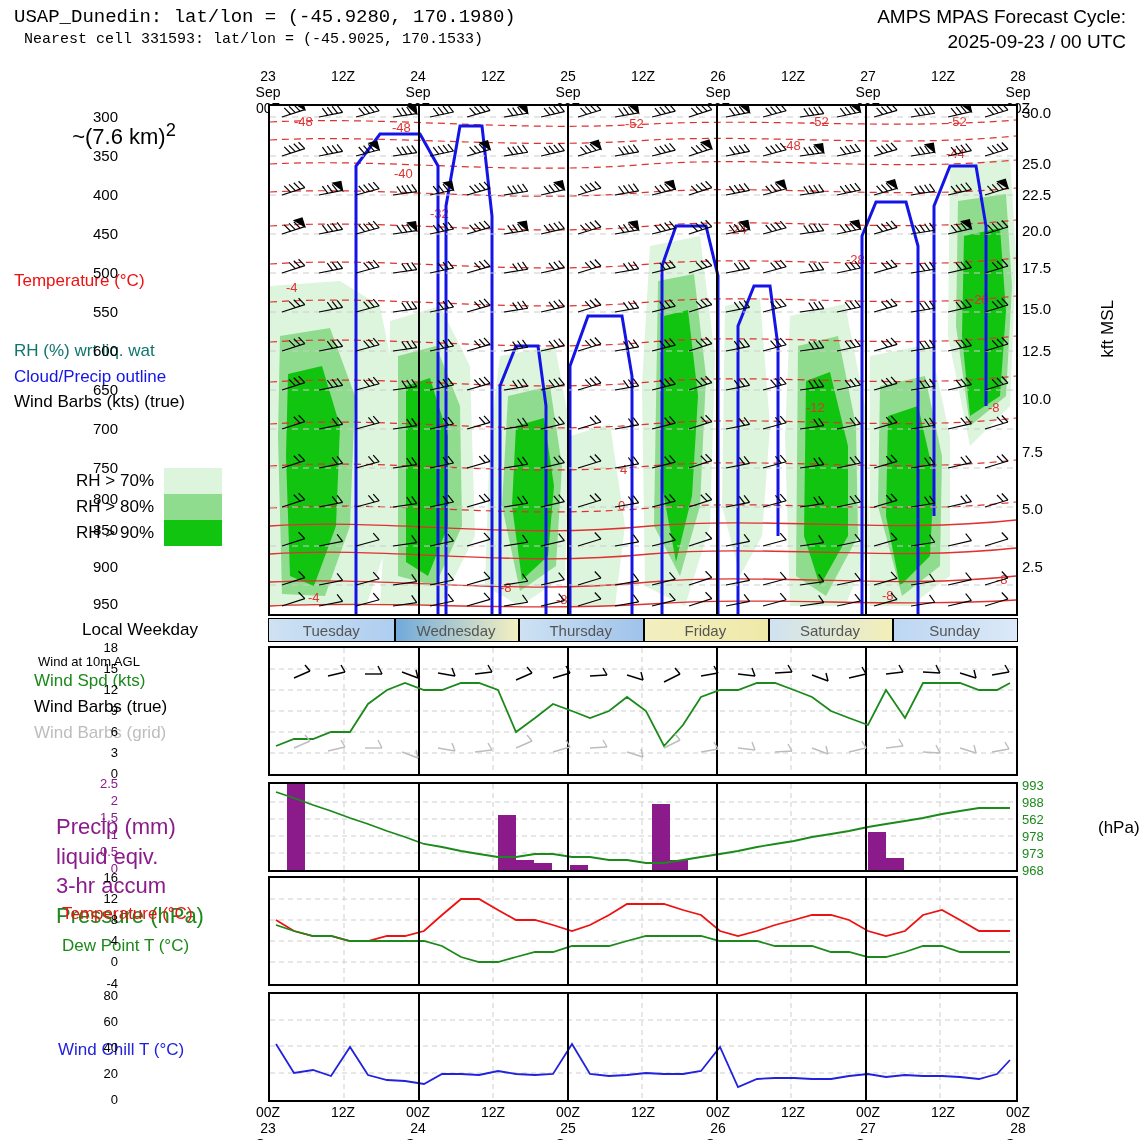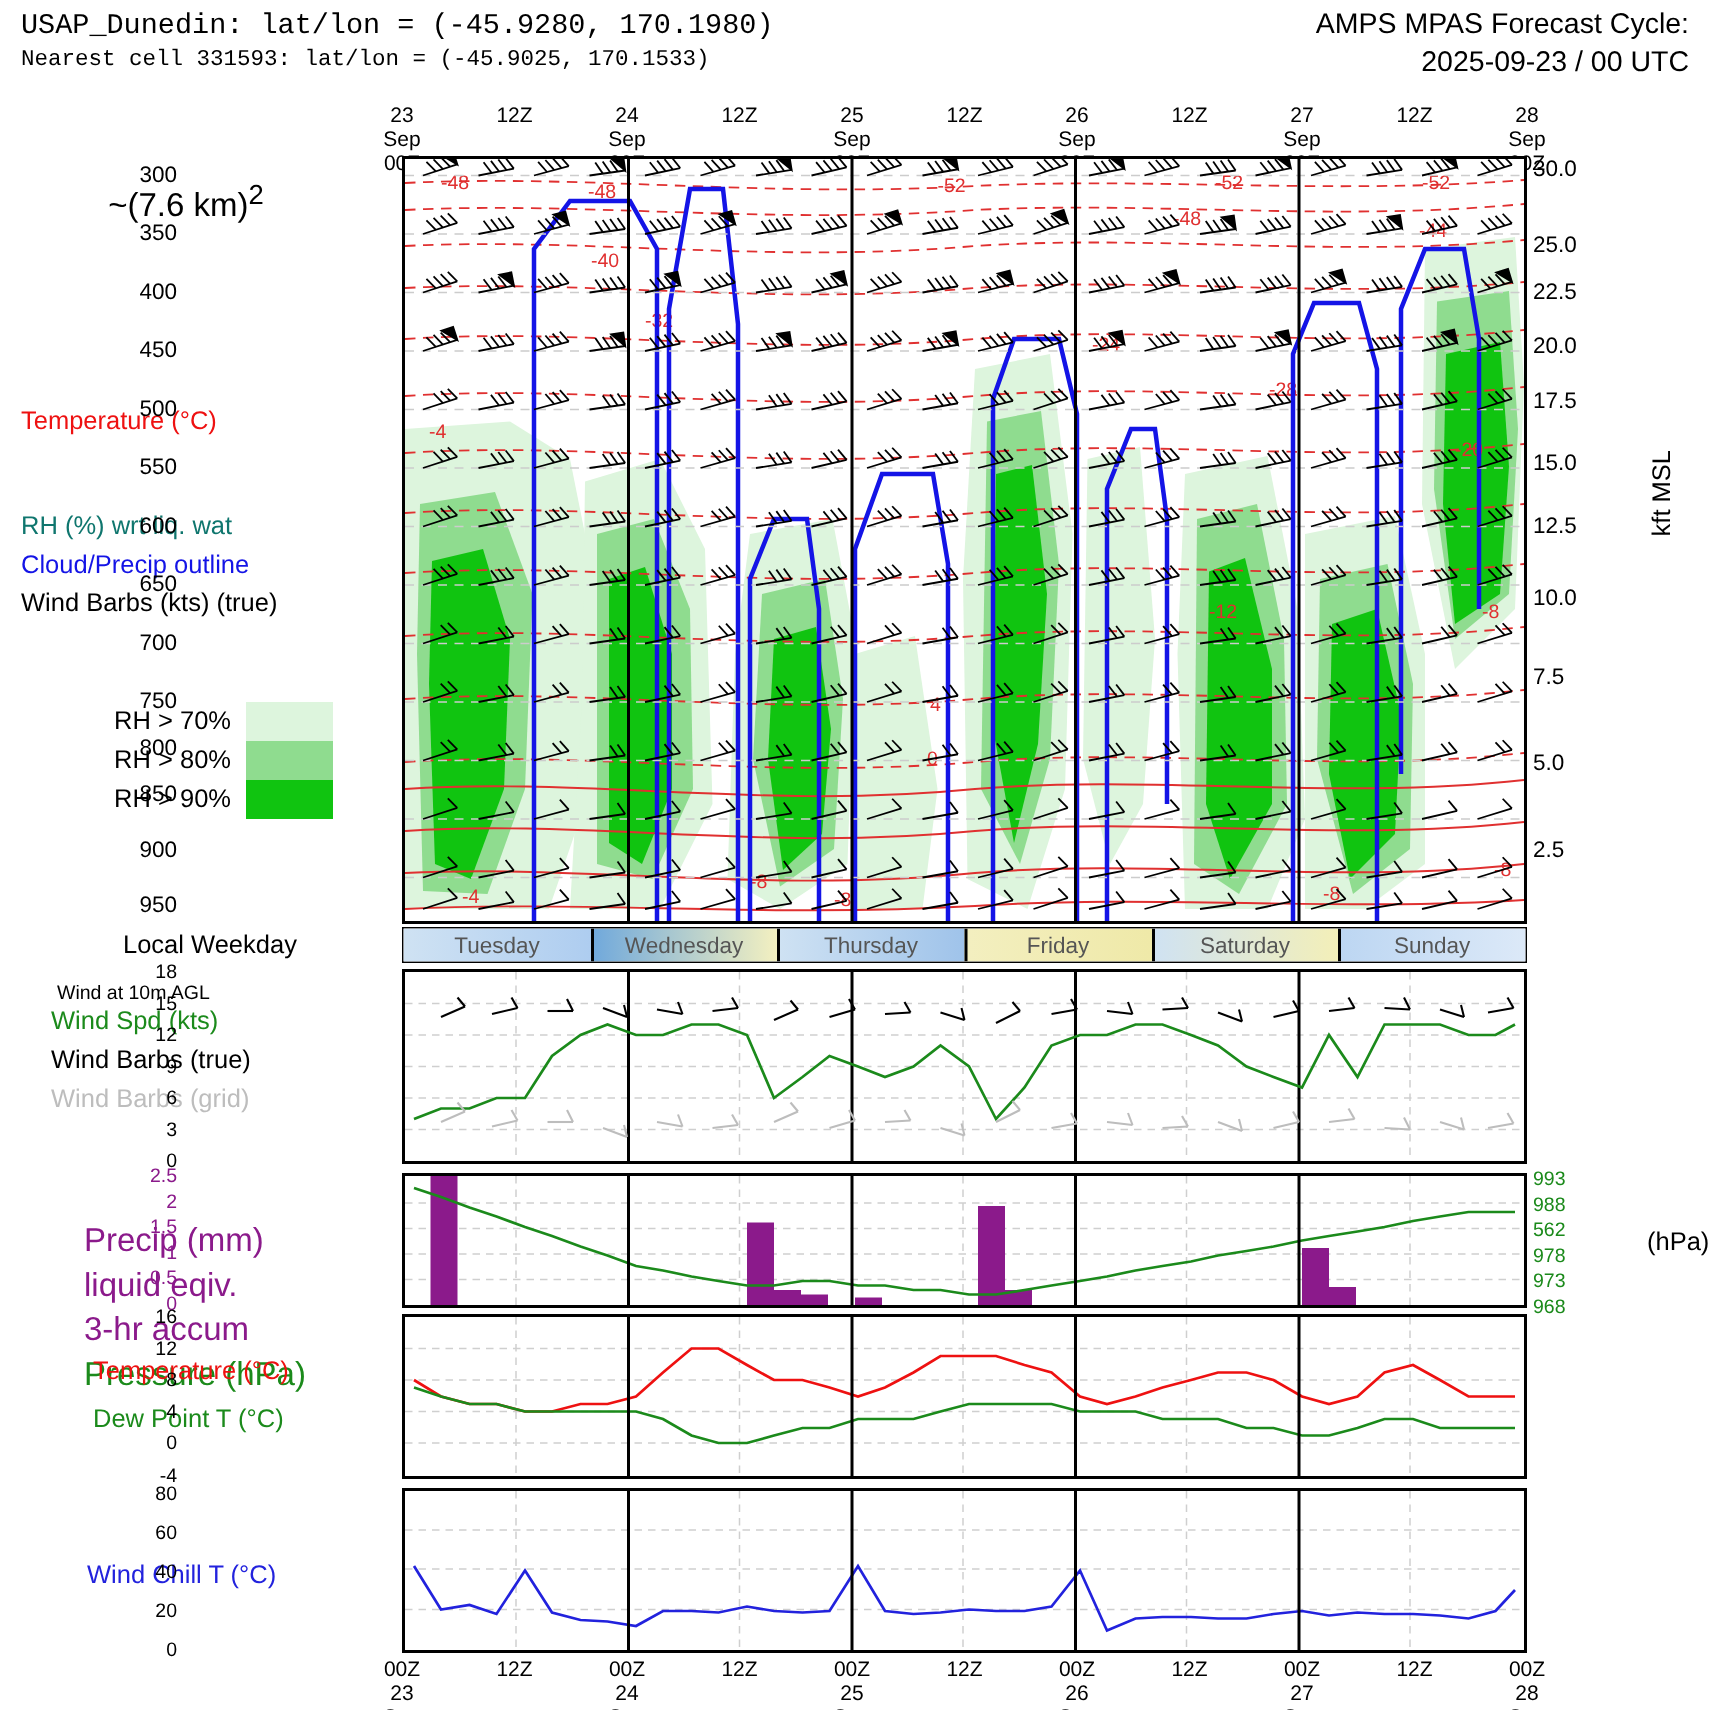--- a/index.html
+++ b/index.html
@@ -1,21 +1,21 @@
 <!DOCTYPE html>
 <html><head>
 <meta charset="utf-8">
 <style>
   html,body{margin:0;padding:0;background:#fff;}
   body{width:1140px;height:1140px;position:relative;font-family:"Liberation Sans",sans-serif;color:#000;overflow:hidden;}
   .abs{position:absolute;}
   
   #hdr-left{left:14px;top:6px;font-family:Liberation Mono, monospace;}
   #hdr-left .l1{font-size:19px;}
-  #hdr-left .l2{font-size:15px;margin-top:3px;}
+  #hdr-left .l2{font-size:15px;margin-top:3px;margin-left:10px;}
   #hdr-right{right:14px;top:6px;text-align:right;}
   #hdr-right .l1{font-size:19px;}
   #hdr-right .l2{font-size:19px;margin-top:3px;}
   
   #cellsize{left:10px;top:118px;width:228px;text-align:center;font-size:22px;line-height:1.35;}
   #legend-lines{left:14px;top:268px;font-size:17px;line-height:1.52;}
   .lg-temp{color:#ee1111;}
   .lg-rh{color:#0f766e;margin-top:44px;}
   .lg-cld{color:#1414e6;}
   .lg-wb{color:#000;}

